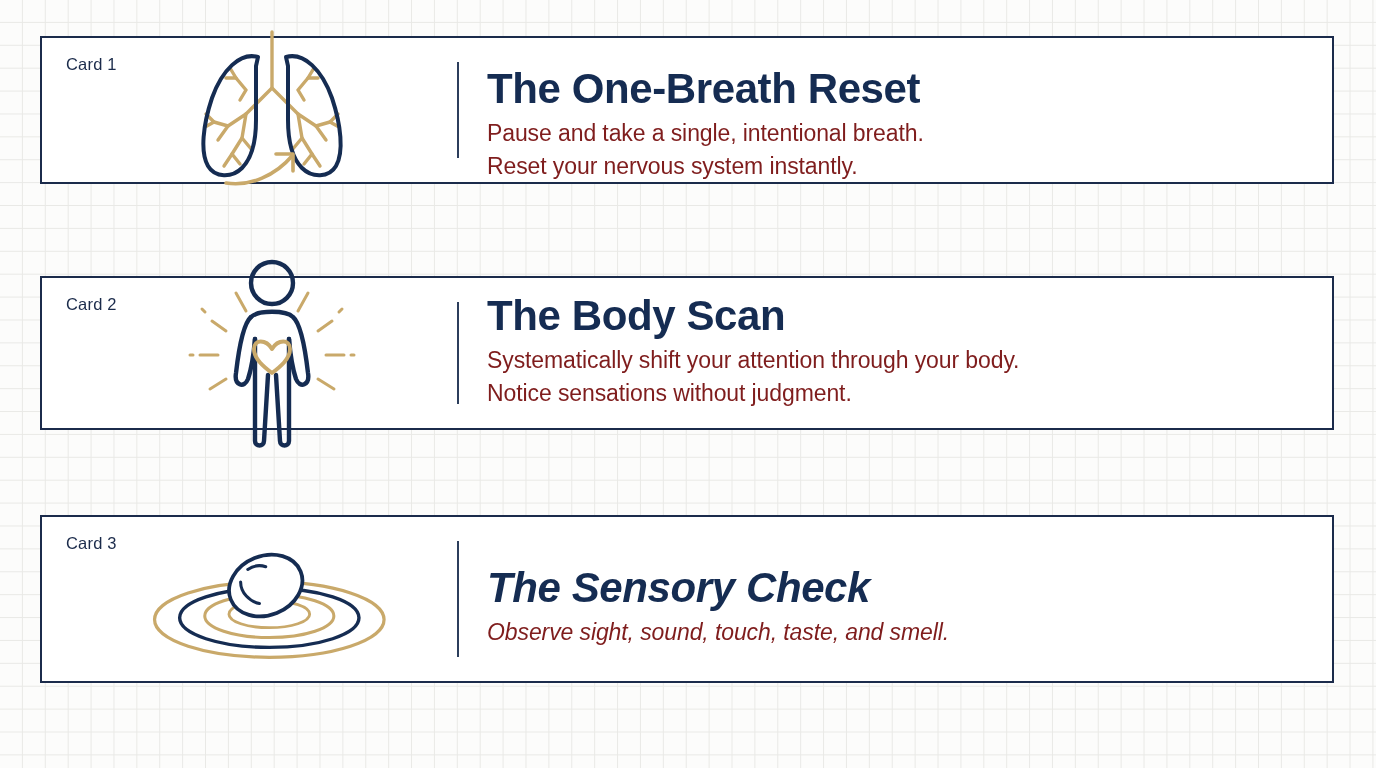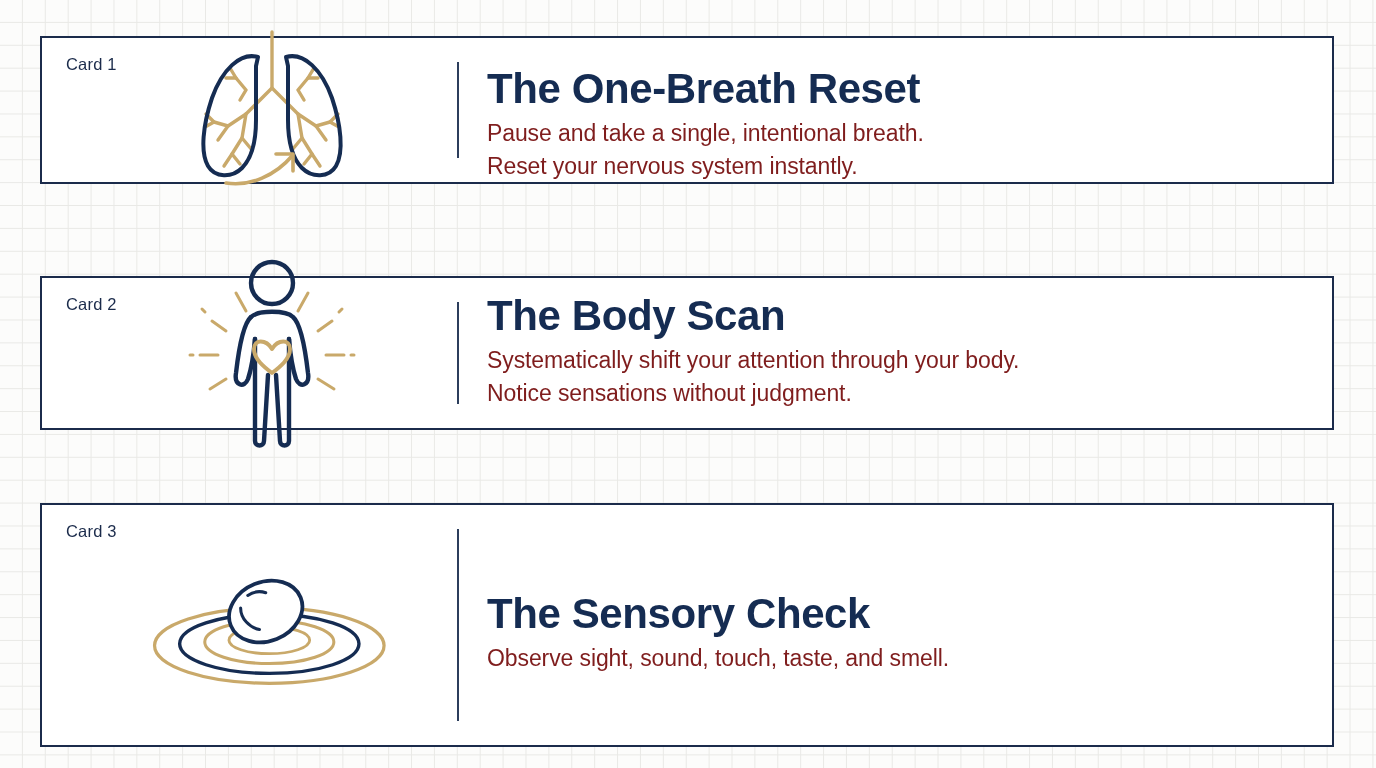--- a/index.html
+++ b/index.html
@@ -31,21 +31,21 @@
   .card {
     position: absolute;
     left: 40px;
     width: 1294px;
     background: #ffffff;
     border: 2.5px solid #1b2b4b;
     box-sizing: border-box;
   }
   #card-1 { top: 36px;  height: 148px; }
   #card-2 { top: 276px; height: 154px; }
-  #card-3 { top: 503px; height: 244px; }
+  #card-3 { top: 515px; height: 168px; }
 
   .card-label {
     position: absolute;
     left: 24px;
     top: 17px;
     font-size: 16.5px;
     color: #1b2b4b;
     letter-spacing: 0.2px;
     white-space: nowrap;
   }
@@ -100,21 +100,21 @@
     color: #7f1d1d;
     line-height: 1.42;
     letter-spacing: -0.1px;
     white-space: nowrap;
   }
 
   
   #card-1 .text-col { justify-content: flex-start; padding-top: 28px; }
   #card-1 .card-title { }
   #card-2 .text-col { justify-content: center; }
-  #card-3 .text-col { justify-content: center; padding-top: 20px; }
+  #card-3 .text-col { justify-content: center; padding-top: 20px; font-style: italic; }
 </style>
 </head>
 <body>
 
 <div id="page">
 
   <div class="card" id="card-1">
     <div class="card-label">Card 1</div>
 
     <div class="icon-wrap">

